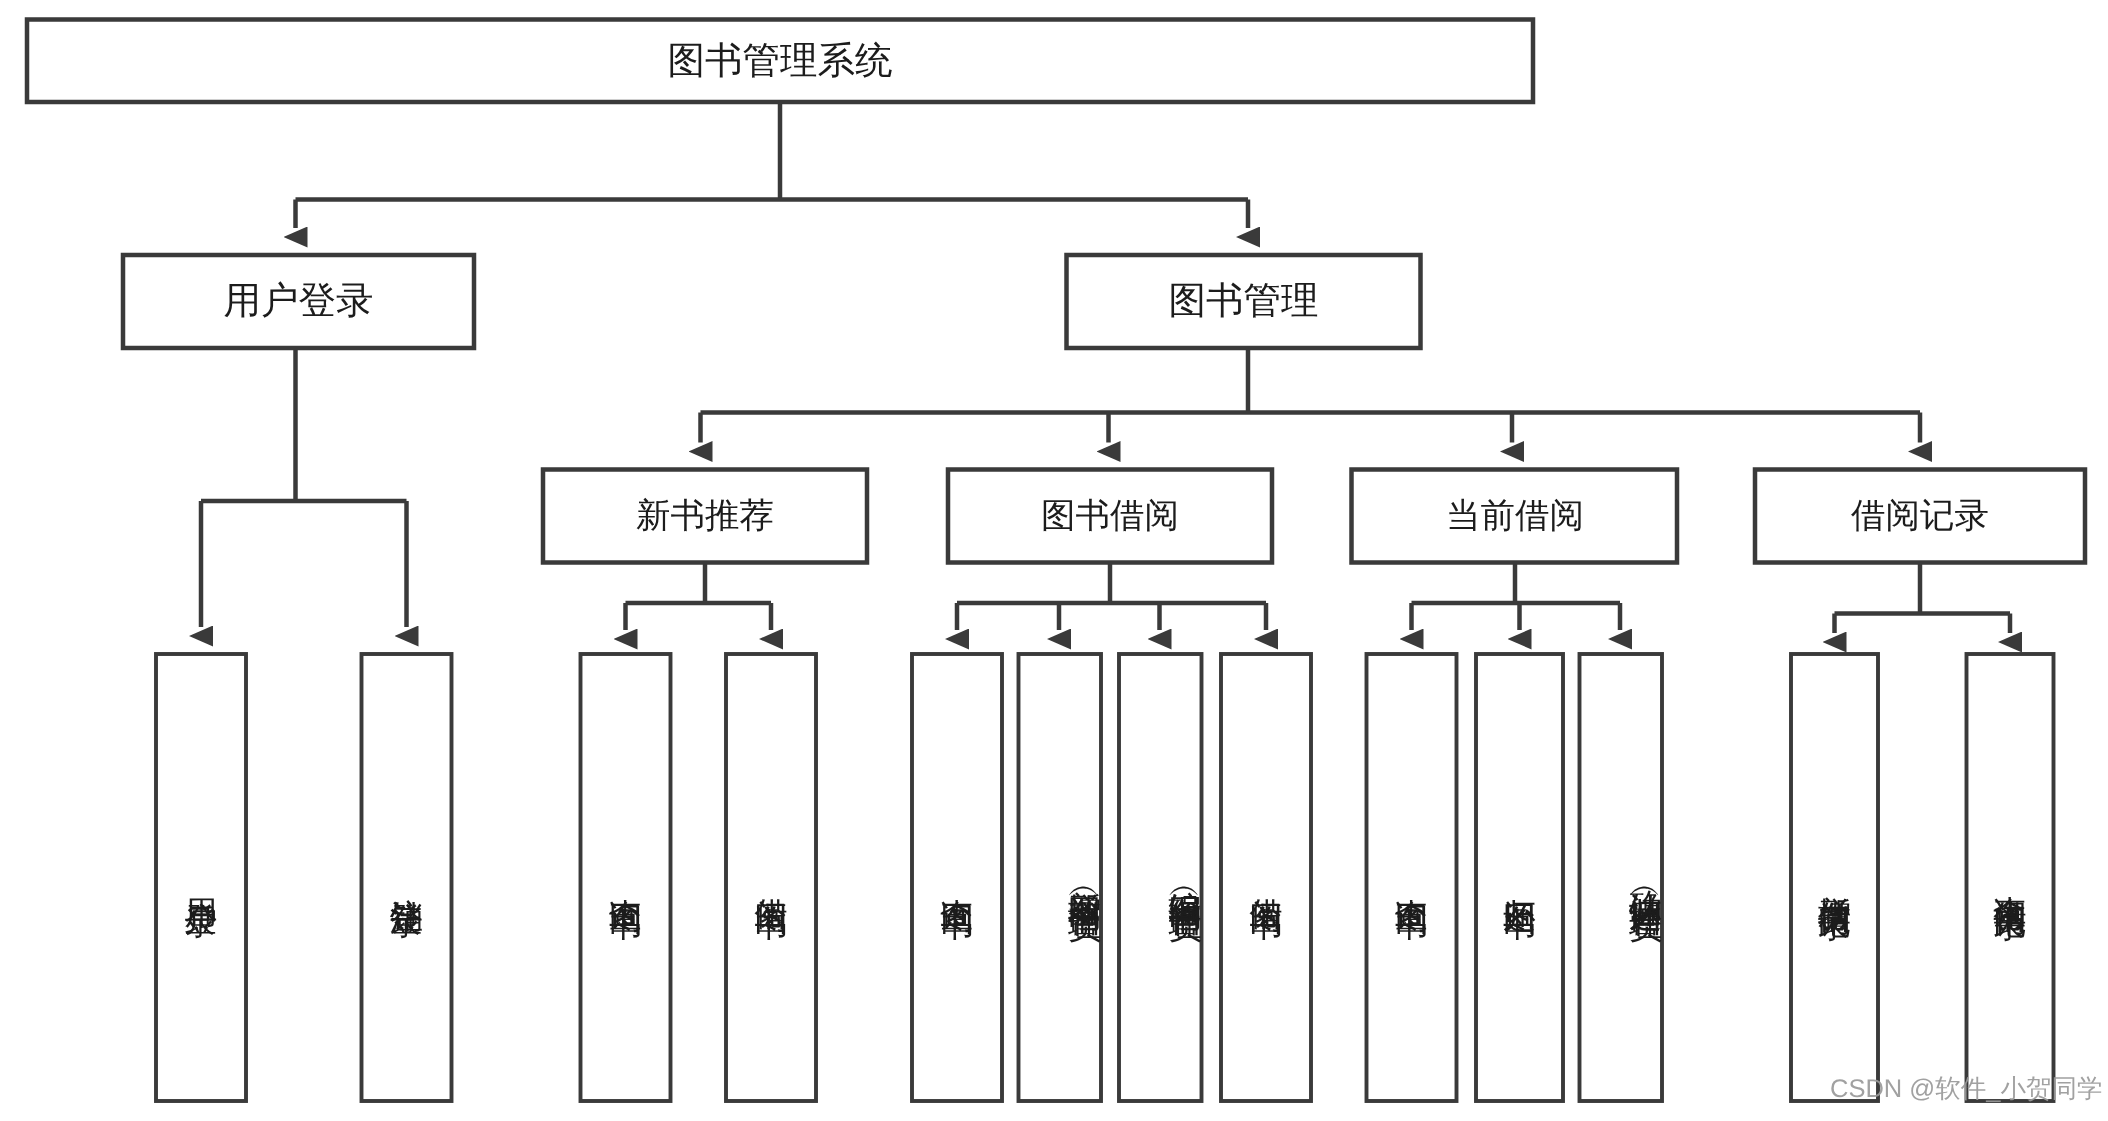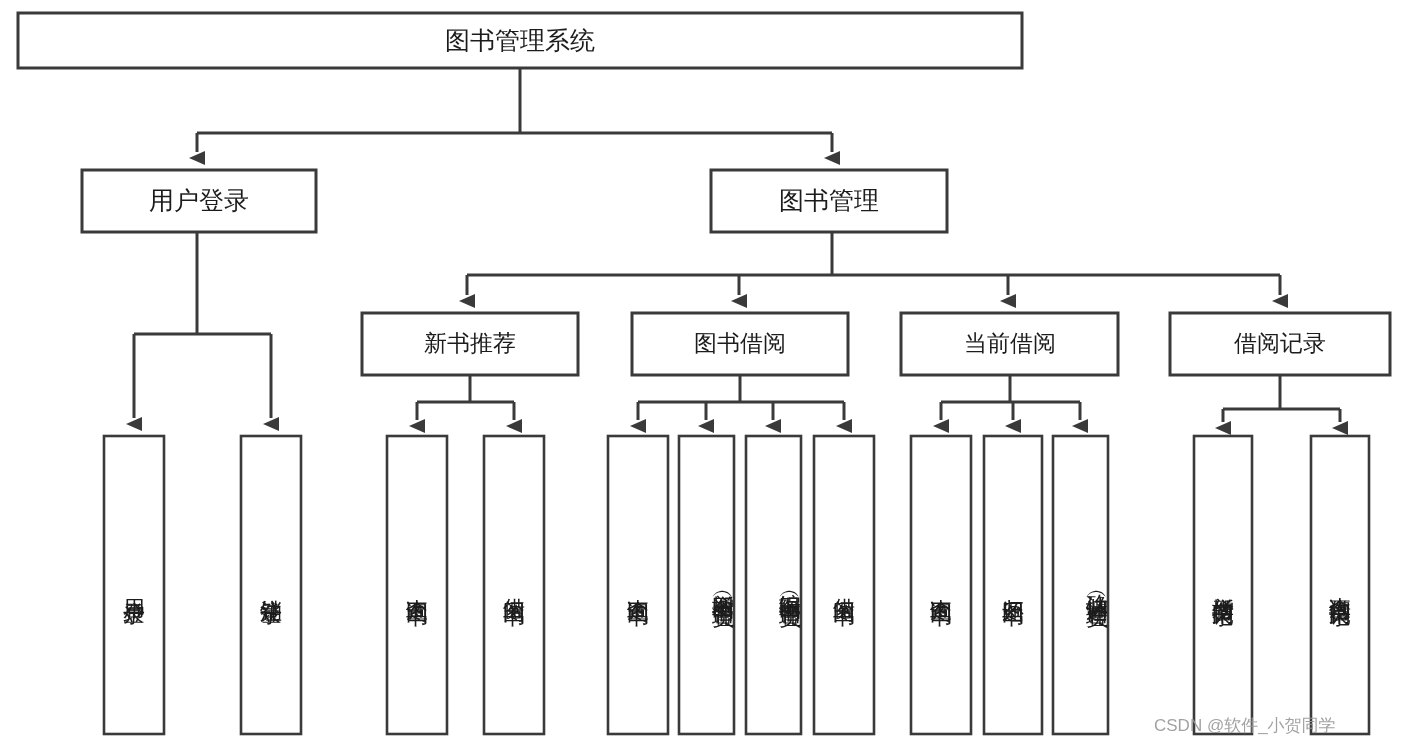--- a/index.html
+++ b/index.html
@@ -62,21 +62,21 @@
     font-size: 22px;
     color: #1c1c1c;
     letter-spacing: 2px;
     line-height: 1;
     text-align: center;
     white-space: nowrap;
     pointer-events: none;
   }
   .watermark {
     position: absolute;
-    left: 1154px;
+    left: 1220px;
     top: 714px;
     font-family: "Liberation Sans", "DejaVu Sans", sans-serif;
     font-size: 17px;
     color: #9a9a9a;
     white-space: nowrap;
     opacity: 0.92;
   }
 </style>
 </head>
 <body>

